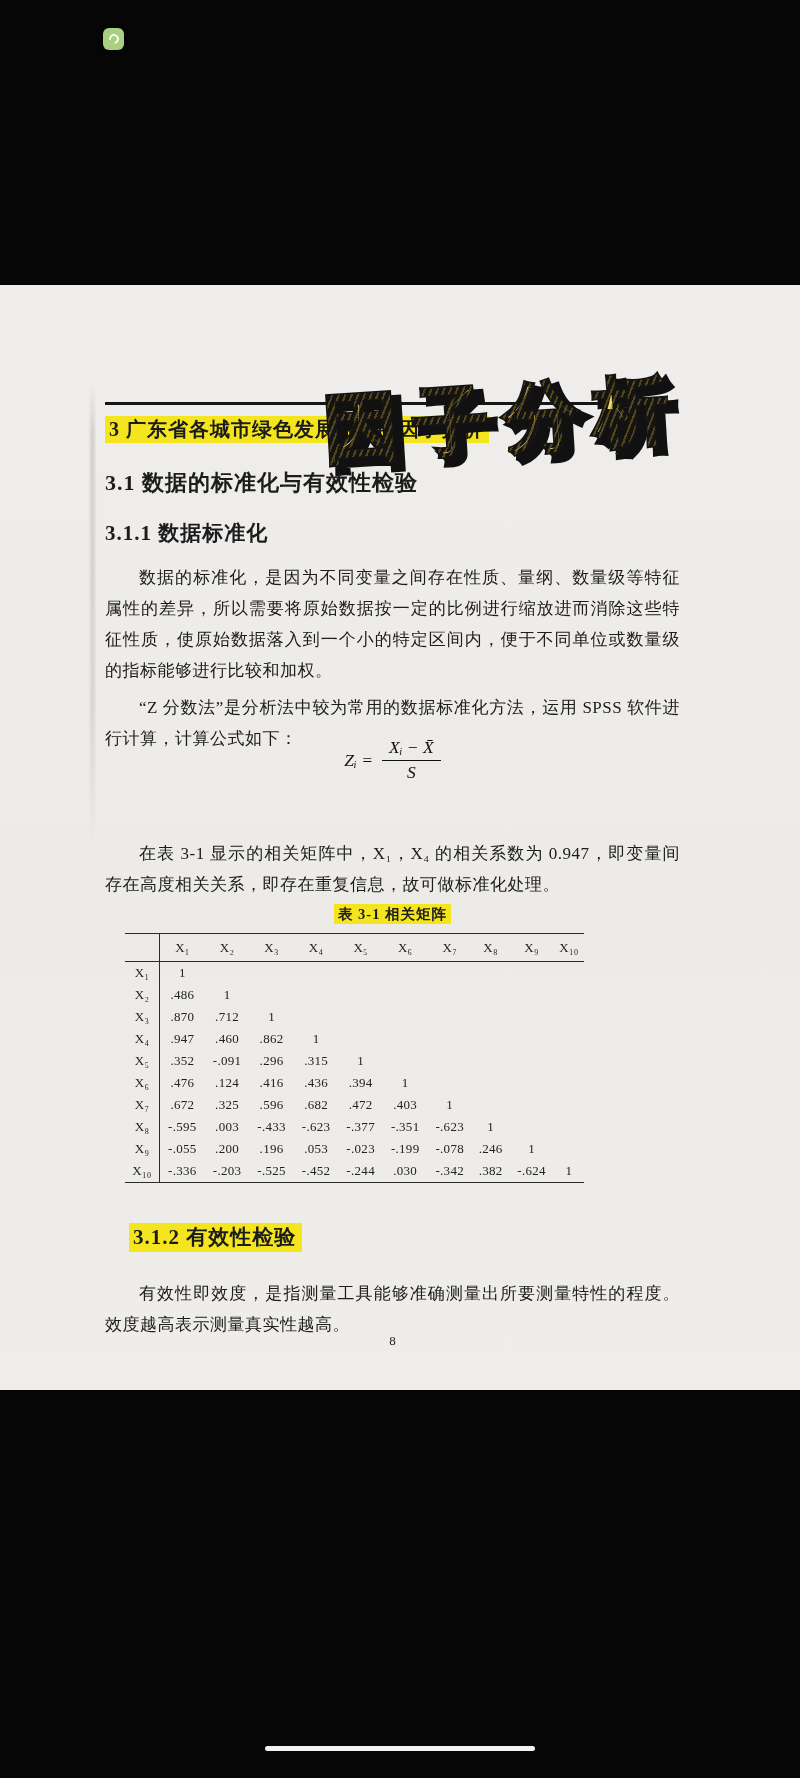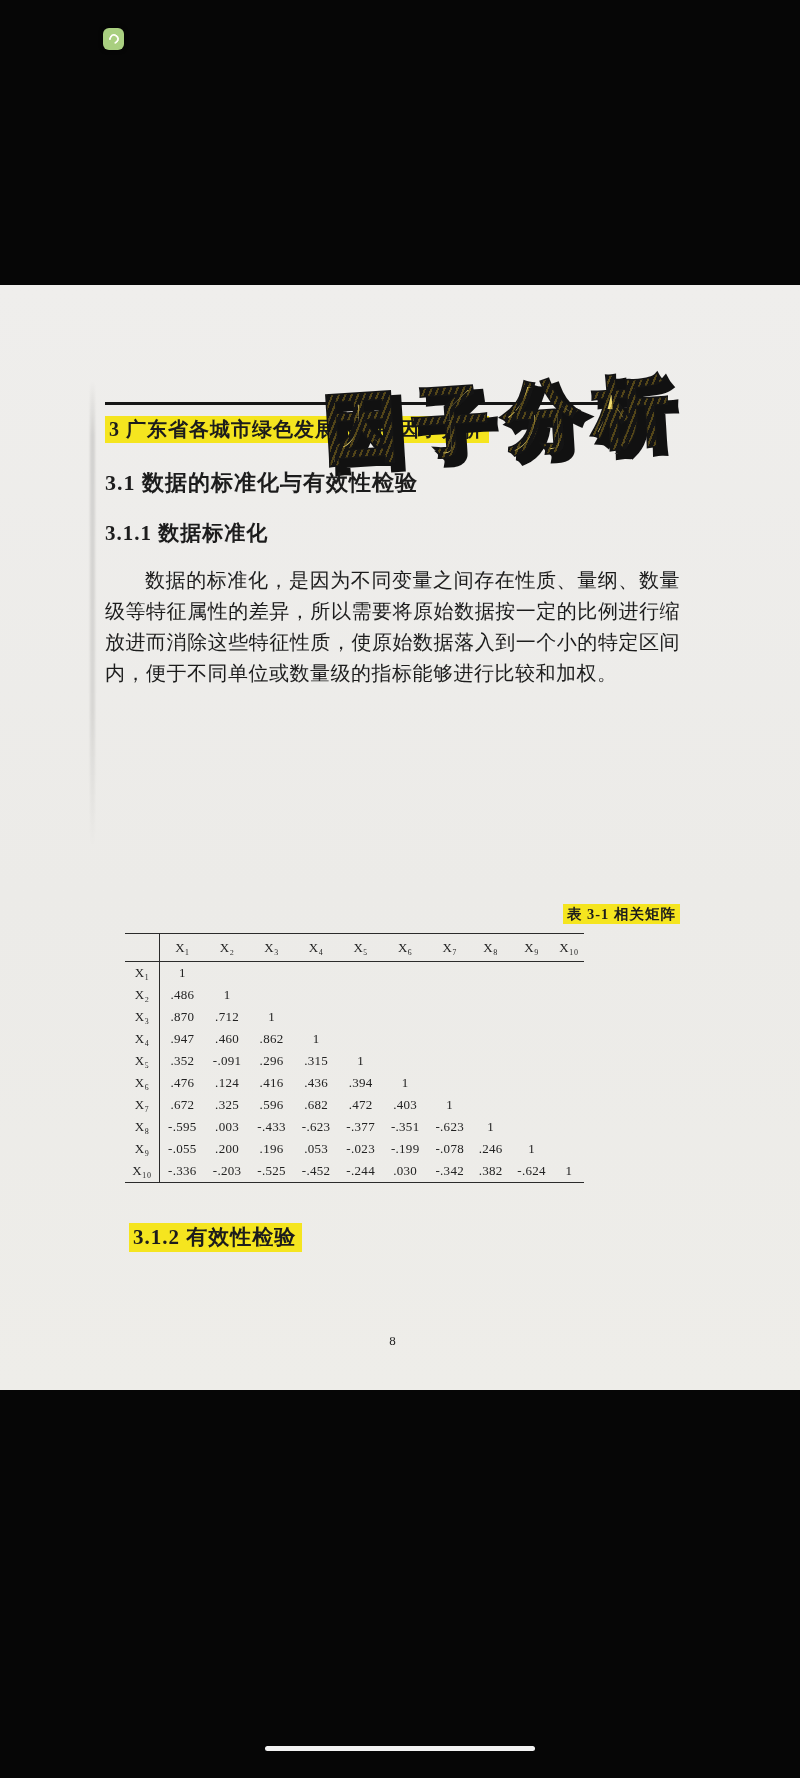--- a/index.html
+++ b/index.html
@@ -46,21 +46,21 @@
     position:absolute;left:105px;top:183px;
     font-size:22px;font-weight:600;letter-spacing:1px;white-space:nowrap;
   }
   .h3{
     font-size:21px;font-weight:600;letter-spacing:1px;white-space:nowrap;
   }
   .h3a{position:absolute;left:105px;top:234px;}
   .h3b{position:absolute;left:105px;top:938px;padding-left:24px;}
   .para{
     position:absolute;left:105px;width:575px;
-    font-size:20px;line-height:31px;text-align:justify;
+    font-size:17px;line-height:31px;text-align:justify;
     text-indent:2em;letter-spacing:.5px;
   }
   .p1{top:260px;}
   .p2{top:390px;}
   .p3{top:508px;text-indent:2.4em;}
   .p4{top:536px;}
   .p5{top:976px;}
   
   .big-title{
     position:absolute;left:320px;top:95px;
@@ -86,21 +86,21 @@
     position:absolute;left:105px;top:452px;width:575px;
     text-align:center;font-size:17.5px;font-style:italic;color:#111;
   }
   .f-line{display:inline-flex;align-items:center;}
   .f-lhs{margin-right:9px;}
   .frac{display:inline-flex;flex-direction:column;align-items:center;line-height:1.25;}
   .frac .num{border-bottom:1.6px solid #111;padding:0 7px 1px 7px;}
   .frac .den{padding-top:1px;}
   
   .tbl-caption{
-    position:absolute;left:105px;top:620px;width:575px;text-align:right;
+    position:absolute;left:105px;top:620px;width:575px;text-align:center;
     font-size:14.5px;font-weight:600;letter-spacing:1px;
   }
   .tbl-caption .hl{padding:2px 4px;}
   
   .tbl-wrap{position:absolute;left:125px;top:648px;width:459px;}
   table.corr{
     width:100%;border-collapse:collapse;
     border-top:1.5px solid #2b2b2b;border-bottom:1.5px solid #2b2b2b;
     font-size:13px;color:#222;
   }
@@ -145,23 +145,34 @@
       <span class="bt-base">因子分析</span>
       <span class="bt-hatch">因子分析</span>
     </div>
 
     <div class="h2">3.1 数据的标准化与有效性检验</div>
 
     <div class="h3 h3a">3.1.1 数据标准化</div>
 
     <p class="para p1">数据的标准化，是因为不同变量之间存在性质、量纲、数量级等特征属性的差异，所以需要将原始数据按一定的比例进行缩放进而消除这些特征性质，使原始数据落入到一个小的特定区间内，便于不同单位或数量级的指标能够进行比较和加权。</p>
 
-
-
-
+    <p class="para p2">“Z 分数法”是分析法中较为常用的数据标准化方法，运用 SPSS 软件进行计算，计算公式如下：</p>
+
+    <div class="formula">
+      <span class="f-line">
+        <span class="f-lhs">Zᵢ =</span>
+        <span class="frac">
+          <span class="num">Xᵢ − X̄</span>
+          <span class="den">S</span>
+        </span>
+      </span>
+    </div>
+
+
+    <p class="para p4">在表 3-1 显示的相关矩阵中，X₁，X₄ 的相关系数为 0.947，即变量间存在高度相关关系，即存在重复信息，故可做标准化处理。</p>
 
     <div class="tbl-caption"><span class="hl">表 3-1 相关矩阵</span></div>
 
     <div class="tbl-wrap">
       <table class="corr">
         <thead>
           <tr>
             <th class="corner"></th>
           <th>X₁</th>
               <th>X₂</th>
@@ -305,20 +316,21 @@
               <td>.382</td>
               <td>-.624</td>
               <td>1</td>
             </tr>
           </tbody>
       </table>
     </div>
 
     <div class="h3 h3b"><span class="hl">3.1.2 有效性检验</span></div>
 
+    <p class="para p5">有效性即效度，是指测量工具能够准确测量出所要测量特性的程度。效度越高表示测量真实性越高。</p>
 
     <div class="page-number">8</div>
 
   </div>
 
   <div class="home-indicator"></div>
 
 </div>
 
 </body></html>

